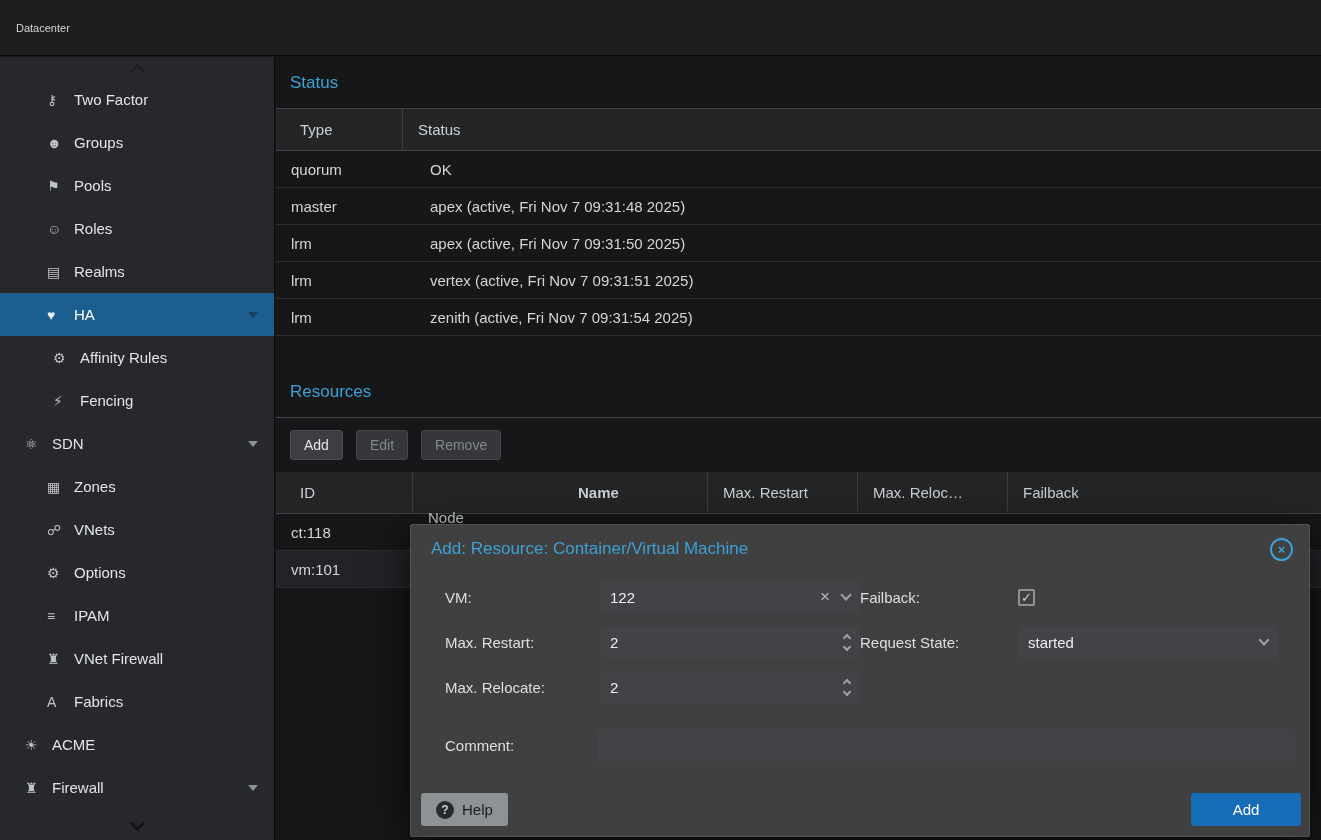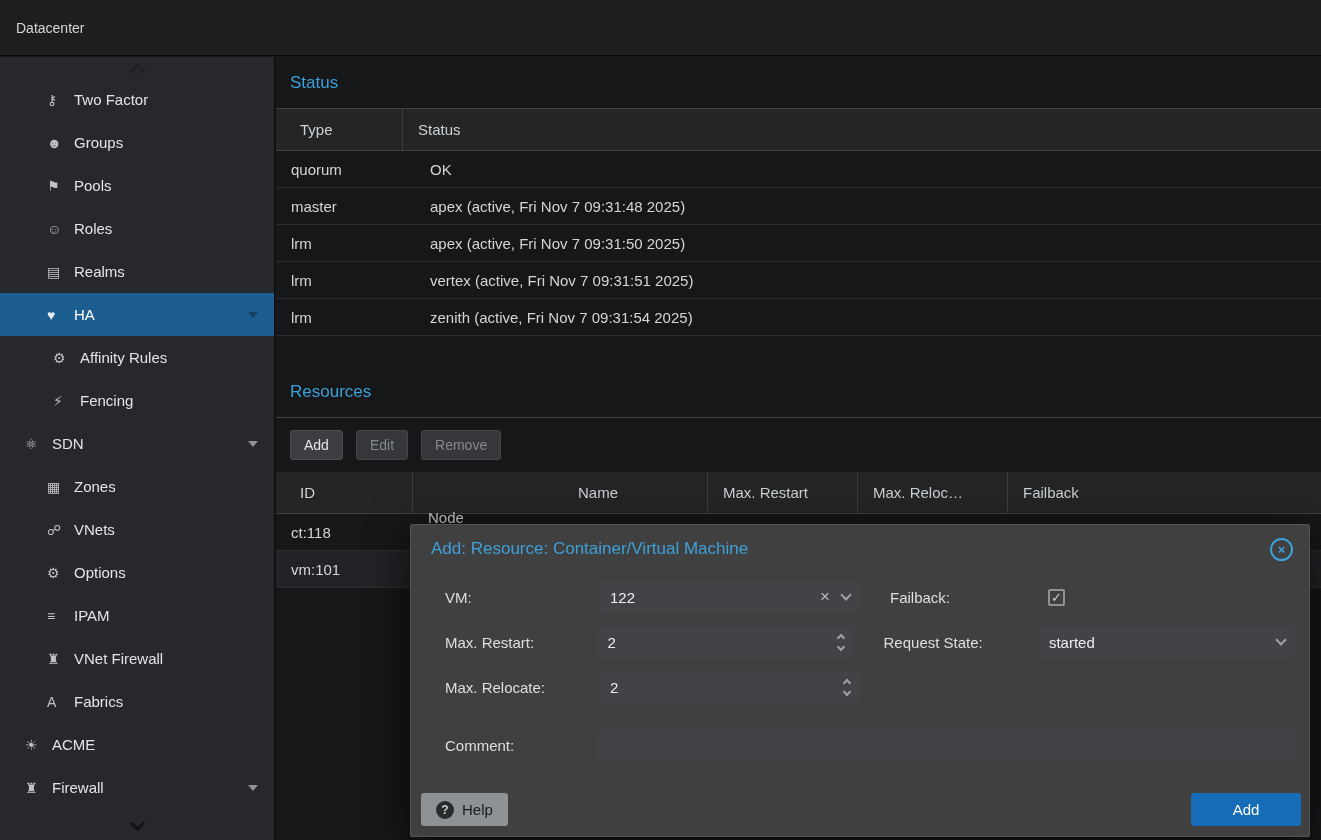--- a/index.html
+++ b/index.html
@@ -8,21 +8,21 @@
     position:relative; overflow:hidden;
     background:#161718; color:#d6d8da;
     font-family:"Liberation Sans","DejaVu Sans",sans-serif;
   }
 
   
   .app-header {
     position:absolute; left:0; top:0; width:1321px; height:56px;
     background:#1d1e20; border-bottom:1px solid #08090a;
     display:flex; align-items:center; padding:0 16px;
-    font-size:14px; color:#d4d6d8;
+    font-size:11px; color:#d4d6d8;
   }
 
   
   .sidebar {
     position:absolute; left:0; top:57px; width:275px; height:783px;
     background:#27282b; border-right:1px solid #0a0b0c; overflow:hidden;
   }
   .scroll-strip { height:21px; display:flex; align-items:center; justify-content:center; }
   .schev { width:11px; height:11px; border-right:3px solid #131415; border-bottom:3px solid #131415; }
   .schev.up { transform:rotate(-135deg); border-color:#1e2022; margin-top:8px; }
@@ -59,21 +59,21 @@
     display:flex; height:42px; background:#232527;
     border-bottom:1px solid #404345; font-size:15px; color:#ced1d3;padding-left:9px;
   }
   .th { display:flex; align-items:center; padding-left:15px; border-right:1px solid #3b3d3f; cursor:pointer; }
   .th:last-child { border-right:none; }
   .tr { display:flex; height:37px; border-bottom:1px solid #2b2d2f; font-size:15px; color:#d3d5d7; align-items:stretch;gap:21px; }
   .tr.alt { background:#212326; }
   .td { display:flex; align-items:center; padding-left:15px; }
   .c-type { width:118px; } .c-status { flex:1; }
   .c-id { width:128px; } .c-state { width:177px; } .c-node { width:150px;margin-top:45px; }
-  .c-name { width:145px; } .c-maxr { width:150px; } .c-maxrel { width:150px; } .c-fail { flex:1; }
+  .c-name { width:145px;font-weight:bold; } .c-maxr { width:150px; } .c-maxrel { width:150px; } .c-fail { flex:1; }
   .resources { margin-top:30px; }
   .toolbar { display:flex; gap:13px; padding:12px 14px; }
   .btn {
     height:30px; padding:0 13px; background:#3c3e41; border:1px solid #4c4e51;
     border-radius:3px; color:#e3e5e7; font-size:14px;
     display:flex; align-items:center; cursor:pointer;
   }
   .btn.disabled { color:#85888b; background:#35373a; border-color:#434547; }
 
   
@@ -86,21 +86,21 @@
   .m-close {
     position:absolute; right:16px; top:13px; width:23px; height:23px;
     border:2px solid #3da0d8; border-radius:50%; color:#3da0d8;
     display:flex; align-items:center; justify-content:center;
     font-size:13px; font-weight:bold; cursor:pointer;
   }
   .m-body { padding:14px 14px 0 34px; }
   .form-row { display:flex; align-items:center; margin-bottom:13px; }
   .form-row.gap-top { margin-top:26px; }
   .flabel { font-size:15px; color:#dddfe1; }
-  .w1 { width:155px; } .w2 { width:158px; margin-left:30px; }
+  .w1 { width:155px; } .w2 { width:158px; }
   .field {
     height:32px; background:#414346; border-radius:2px;
     display:flex; align-items:center; padding:0 10px;
     font-size:15px; color:#eceef0; cursor:text;
   }
   .f260 { width:260px; } .f708 { width:708px; }
   .fvalue { flex:1; }
   .clear-x { color:#b6b9bb; font-size:17px; margin-right:12px; cursor:pointer; }
   .cv { width:8px; height:8px; border-right:2px solid #9ea1a3; border-bottom:2px solid #9ea1a3; }
   .cv-down { transform:rotate(45deg); margin-top:-4px; }

